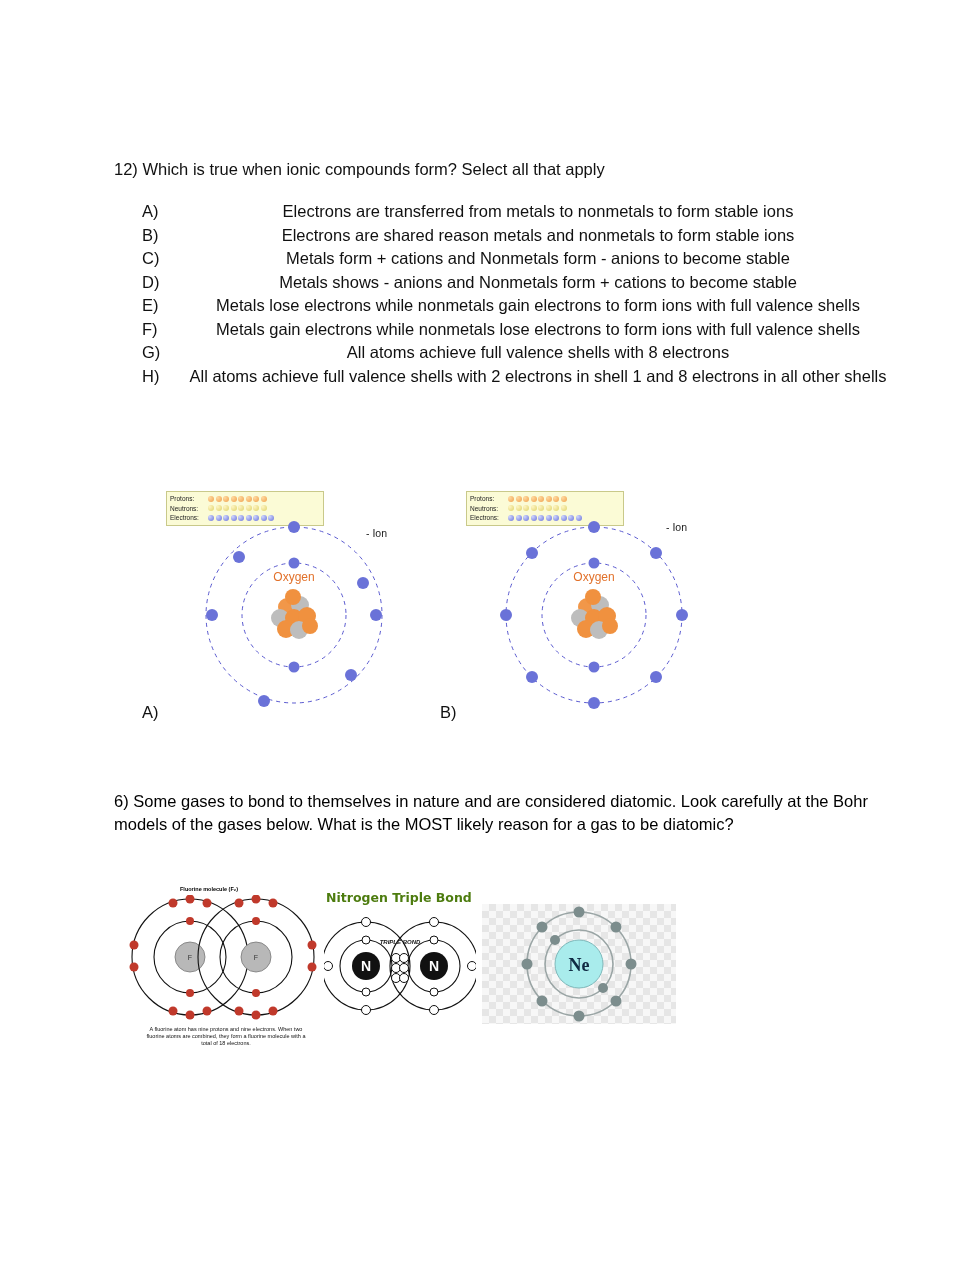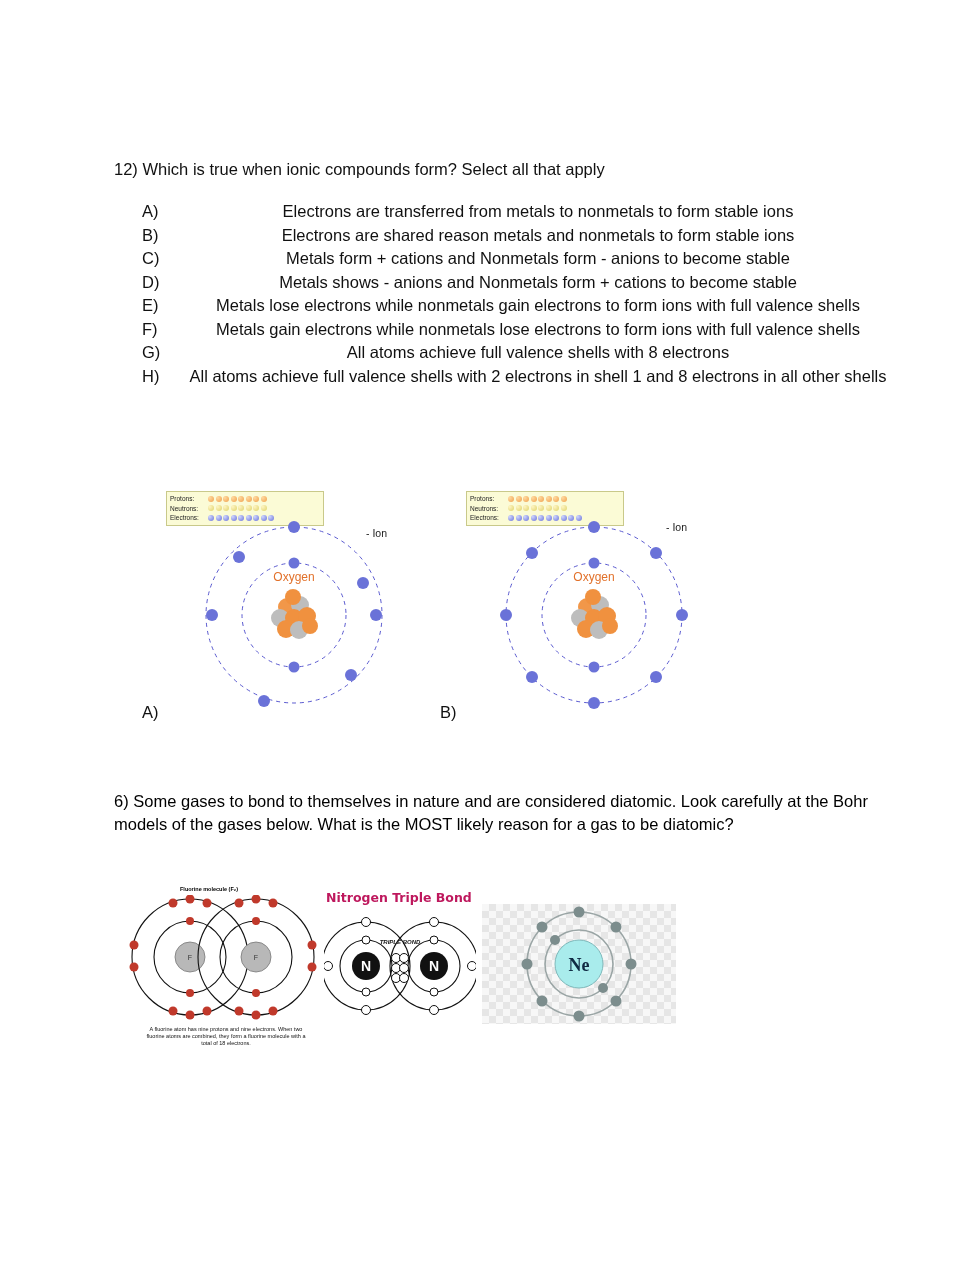--- a/index.html
+++ b/index.html
@@ -146,21 +146,21 @@
 
   .fig-caption {
     font-size: 5.5px;
     color: #111;
     text-align: center;
     line-height: 7px;
   }
   .n2-title {
     font-size: 12.5px;
     font-weight: bold;
-    color: #be185d;
+    color: #4d7c0f;
     font-family: "DejaVu Sans", sans-serif;
   }
   .checker {
     background-image:
       linear-gradient(45deg, #e6e6e6 25%, transparent 25%, transparent 75%, #e6e6e6 75%, #e6e6e6),
       linear-gradient(45deg, #e6e6e6 25%, transparent 25%, transparent 75%, #e6e6e6 75%, #e6e6e6);
     background-size: 14px 14px;
     background-position: 0 0, 7px 7px;
     background-color: #f7f7f7;
   }

